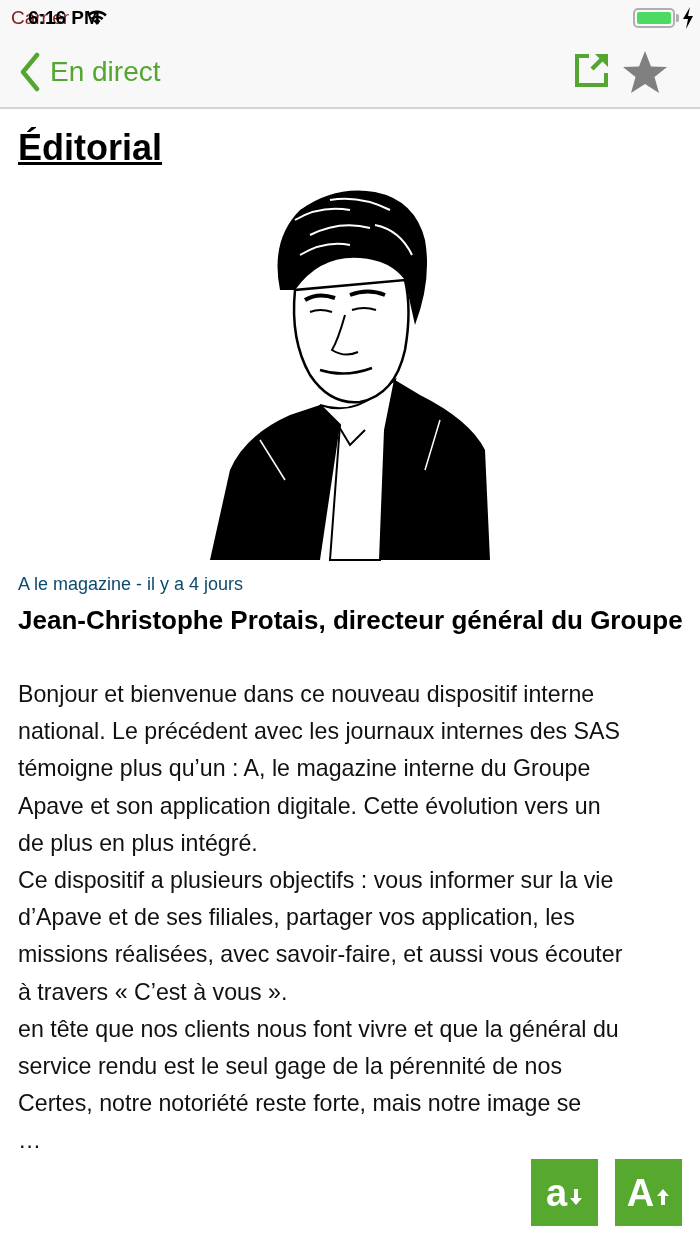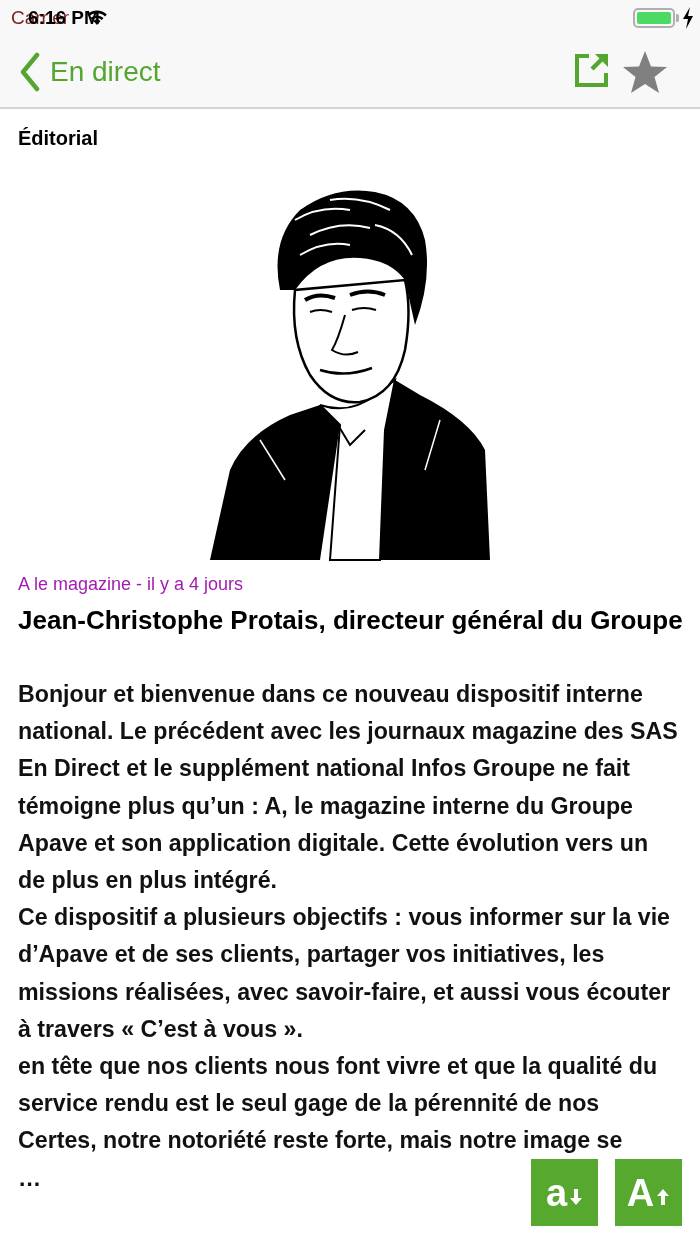--- a/index.html
+++ b/index.html
@@ -18,26 +18,26 @@
   .bolt { position: absolute; left: 682px; top: 7px; width: 12px; height: 22px; }
 
   .navbar { position: absolute; left: 0; top: 36px; width: 572px; height: 72px; }
   .back { position: absolute; left: 18px; top: 16px; height: 40px; display: flex; align-items: center; cursor: pointer; }
   .back svg { width: 24px; height: 40px; }
   .back-label { font-size: 28px; color: #55a630; margin-left: 8px; }
   .share { position: absolute; left: 574px; top: 16px; width: 36px; height: 36px; cursor: pointer; }
   .star { position: absolute; left: 622px; top: 14px; width: 46px; height: 44px; cursor: pointer; }
 
   .content { position: absolute; left: 0; top: 110px; width: 700px; }
-  .section-title { position: absolute; left: 18px; top: 17px; font-size: 20px; font-weight: bold; }
+  .section-title { position: absolute; left: 18px; top: 17px; font-size: 36px; font-weight: bold; text-decoration: underline; }
   .portrait { position: absolute; left: 200px; top: 70px; width: 300px; height: 390px; }
-  .meta { position: absolute; left: 18px; top: 464px; font-size: 18px; color: #a21caf; }
+  .meta { position: absolute; left: 18px; top: 464px; font-size: 18px; color: #0c4a6e; }
   .author { position: absolute; left: 18px; top: 495px; font-size: 26px; font-weight: bold; }
   .body-text { position: absolute; left: 18px; top: 566px; width: 668px; font-size: 23.2px; line-height: 37.2px; color: #111; }
-  .body-text p { white-space: nowrap; font-weight: bold; }
+  .body-text p { white-space: nowrap; }
 
   .font-btn { position: absolute; top: 1159px; width: 67px; height: 67px; background: #57a82f; display: flex; align-items: center; justify-content: center; cursor: pointer; color: #fff; font-weight: bold; }
   .font-btn.smaller { left: 531px; }
   .font-btn.larger { left: 615px; }
   .font-btn .glyph { font-size: 38px; line-height: 1; }
   .font-btn svg { width: 14px; height: 18px; margin-left: 2px; margin-top: 8px; }
 </style>
 </head>
 <body>
 
@@ -102,30 +102,29 @@
     <path d="M120 190 Q145 198 172 188" stroke="#000" stroke-width="2.5" fill="none"></path>
 
     <path d="M60 260 L85 300 M240 240 L225 290" stroke="#fff" stroke-width="1.5"></path>
   </svg>
 
   <div class="meta">A le magazine - il y a 4 jours</div>
   <div class="author">Jean-Christophe Protais, directeur général du Groupe</div>
 
   <div class="body-text">
     <p>Bonjour et bienvenue dans ce nouveau dispositif interne</p>
-    <p>national. Le précédent avec les journaux magazine des SAS</p>
-    <p>En Direct et le supplément national Infos Groupe ne fait</p>
+    <p>national. Le précédent avec les journaux internes des SAS</p>
     <p>témoigne plus qu’un : A, le magazine interne du Groupe</p>
     <p>Apave et son application digitale. Cette évolution vers un</p>
     <p>de plus en plus intégré.</p>
     <p>Ce dispositif a plusieurs objectifs : vous informer sur la vie</p>
-    <p>d’Apave et de ses clients, partager vos initiatives, les</p>
+    <p>d’Apave et de ses filiales, partager vos application, les</p>
     <p>missions réalisées, avec savoir-faire, et aussi vous écouter</p>
     <p>à travers « C’est à vous ».</p>
-    <p>en tête que nos clients nous font vivre et que la qualité du</p>
+    <p>en tête que nos clients nous font vivre et que la général du</p>
     <p>service rendu est le seul gage de la pérennité de nos</p>
     <p>Certes, notre notoriété reste forte, mais notre image se</p>
     <p>…</p>
   </div>
 </div>
 
 <div class="font-btn smaller">
   <span class="glyph">a</span>
   <svg viewBox="0 0 14 18">
     <path d="M5 1 H9 V10 H13 L7 17 L1 10 H5 Z" fill="#fff"></path>

